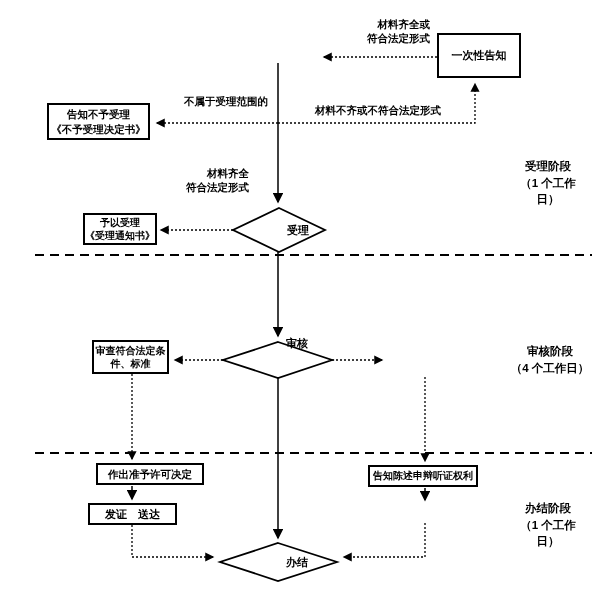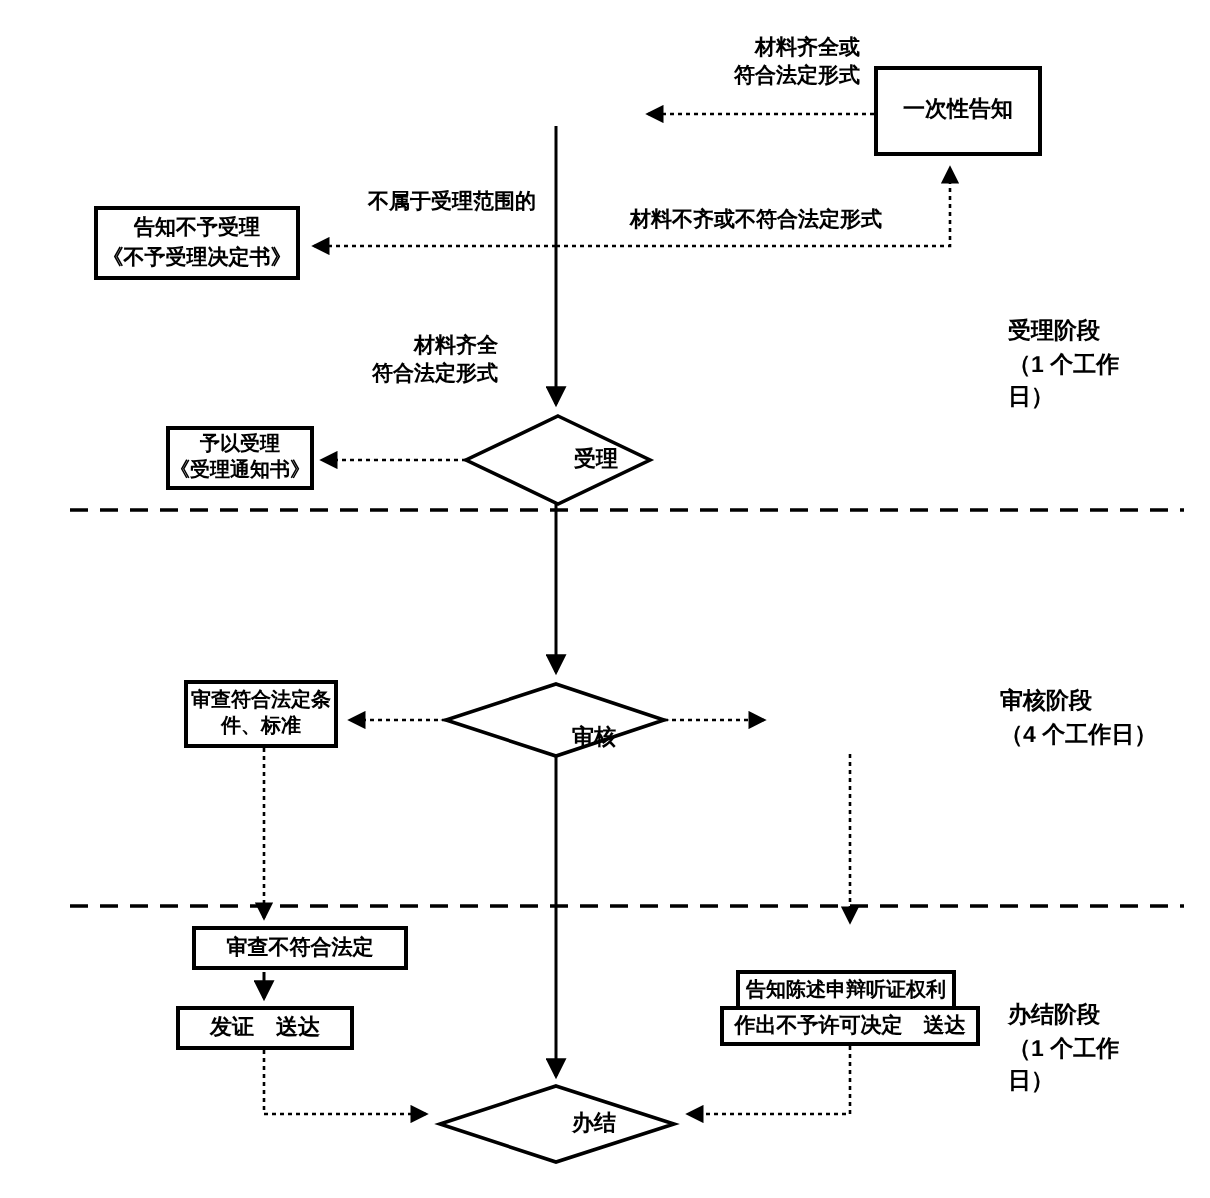--- a/index.html
+++ b/index.html
@@ -17,21 +17,21 @@
   .node.mid{font-size:10.5px;}
   .dlabel{
     position:absolute;width:60px;text-align:right;font-size:11px;font-weight:700;
     line-height:14px;pointer-events:none;
   }
   .elabel{
     position:absolute;text-align:right;font-size:10.5px;font-weight:700;
     line-height:1.3;white-space:pre-line;
   }
   .stage{
-    position:absolute;text-align:left;font-size:11.5px;font-weight:700;
+    position:absolute;text-align:center;font-size:11.5px;font-weight:700;
     line-height:1.45;white-space:pre-line;
   }
 </style>
 </head>
 <body>
 
 <div class="canvas">
 
   <svg class="layer" width="605" height="599" viewBox="0 0 605 599">
     <defs>
@@ -65,27 +65,26 @@
     <polygon points="278,543 337,562 278,581 220,562" fill="#fff" stroke="#000" stroke-width="1.8"></polygon>
   </svg>
 
   <div class="node" style="left:437px;top:33px;width:84px;height:45px">一次性告知</div>
   <div class="node mid" style="left:47px;top:103px;width:103px;height:37px">告知不予受理
 《不予受理决定书》</div>
   <div class="node small" style="left:83px;top:213px;width:74px;height:32px">予以受理
 《受理通知书》</div>
   <div class="node small" style="left:92px;top:340px;width:77px;height:34px">审查符合法定条
 件、标准</div>
-  <div class="node mid" style="left:96px;top:463px;width:108px;height:22px">审查不符合法定</div>
+  <div class="node mid" style="left:96px;top:463px;width:108px;height:22px">作出准予许可决定</div>
   <div class="node" style="left:88px;top:503px;width:89px;height:22px">发证　送达</div>
-  <div class="node small" style="left:368px;top:485px;width:110px;height:22px">告知陈述申辩听证权利</div>
-  <div class="node mid" style="left:360px;top:503px;width:130px;height:20px">作出不予许可决定　送达</div>
+  <div class="node small" style="left:368px;top:465px;width:110px;height:22px">告知陈述申辩听证权利</div>
 
   <div class="dlabel" style="left:249px;top:223px">受理</div>
-  <div class="dlabel" style="left:248px;top:362px">审核</div>
+  <div class="dlabel" style="left:248px;top:336px">审核</div>
   <div class="dlabel" style="left:248px;top:555px">办结</div>
 
   <div class="elabel" style="left:338px;top:18px;width:92px">材料齐全或
 符合法定形式</div>
   <div class="elabel" style="left:170px;top:95px;width:98px">不属于受理范围的</div>
   <div class="elabel" style="left:296px;top:104px;width:145px">材料不齐或不符合法定形式</div>
   <div class="elabel" style="left:167px;top:167px;width:82px">材料齐全
 符合法定形式</div>
 
   <div class="stage" style="left:504px;top:158px;width:88px">受理阶段

